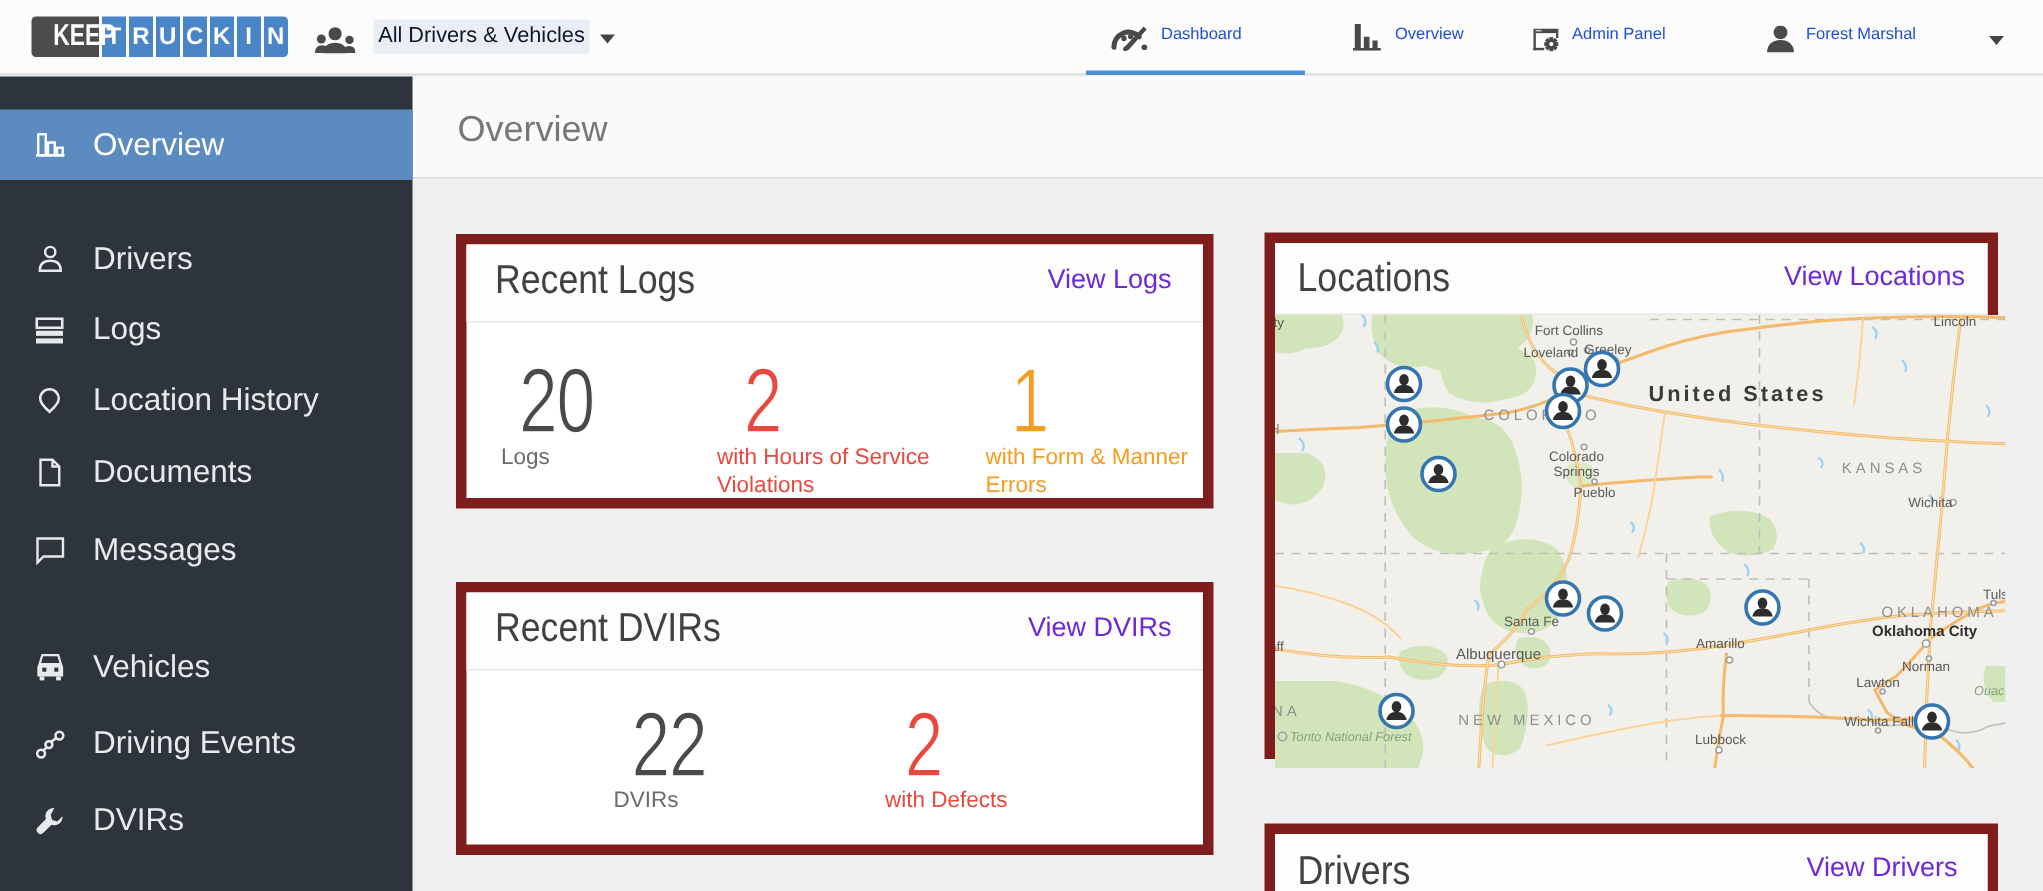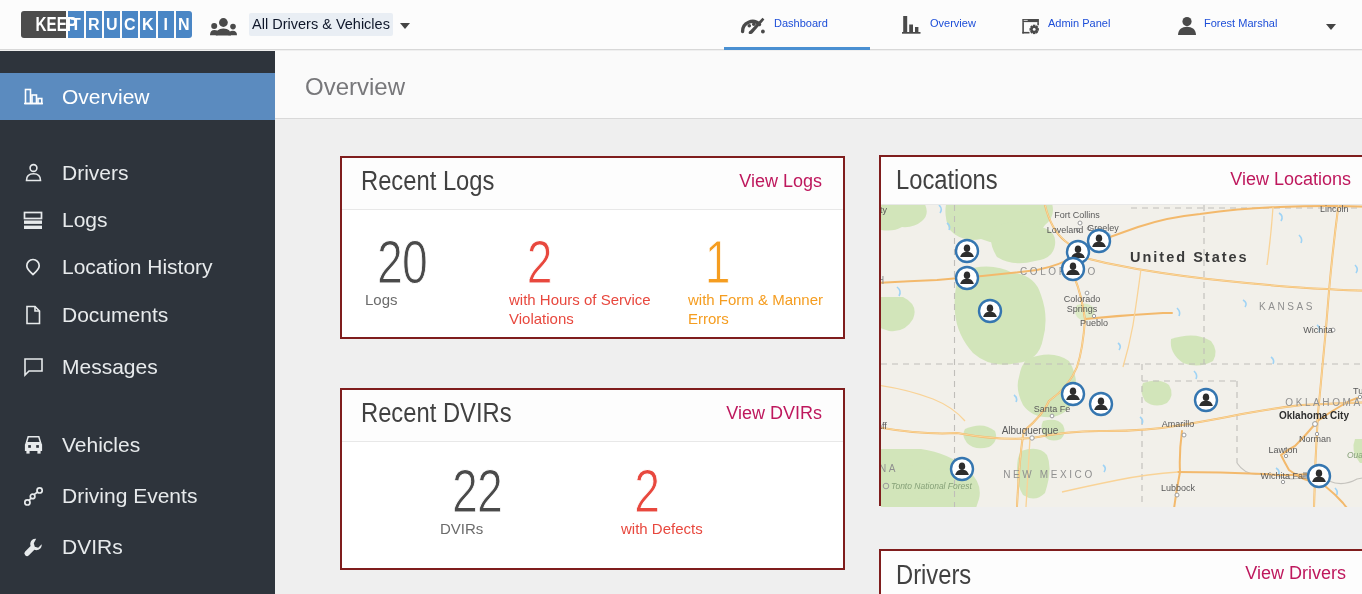--- a/index.html
+++ b/index.html
@@ -21,24 +21,24 @@
 
 #sidebar { position:absolute; left:0; top:51px; width:275px; height:543px; background:#2e343c; z-index:4; }
 #sideactive { position:absolute; left:0; top:22px; width:275px; height:47px; background:#5b8bbf; }
 .sitem { position:absolute; left:0; width:274px; height:48px; color:#e7eaec; font-size:21px; }
 .sitem .txt { position:absolute; left:62px; top:50%; transform:translateY(-50%); }
 .sitem svg, #sideactive svg { position:absolute; left:23px; top:50%; transform:translateY(-50%); }
 #sideactive .txt { position:absolute; left:62px; top:50%; transform:translateY(-50%); color:#fff; font-size:21px; }
 
 #pagehead { position:absolute; left:275px; top:51px; width:1087px; height:68px; background:#fafafa; border-bottom:1px solid #d9d9d9; z-index:3; }
 #pagehead .t { position:absolute; left:30px; top:22px; font-size:24px; color:#77777a; }
-.card { position:absolute; background:#fff; border:2px solid #7f1d1d;margin-left:36px; }
+.card { position:absolute; background:#fff; border:7px solid #7f1d1d; }
 .cardhead { position:relative; width:100%; border-bottom:1px solid #e8e8e8; background:#fdfdfd; }
 .cardhead .title { position:absolute; left:19px; top:8px; font-size:27px; color:#414141; transform:scaleX(.88); transform-origin:left top; white-space:nowrap; }
-.cardhead .link { position:absolute; right:13px; font-size:18px; color:#be185d; }
+.cardhead .link { position:absolute; right:13px; font-size:18px; color:#6d28d9; }
 .bignum { font-size:61px; line-height:44px; color:#4a4a4a; letter-spacing:-1px; transform:scaleX(.76); transform-origin:center; -webkit-text-stroke:1px #fff; }
 .numlabel { font-size:15px; color:#6b6b6b; line-height:19px; margin-top:6px; }
 .red { color:#e8483e !important; }
 .orange { color:#f59d20 !important; }
 .col { position:absolute; }
 </style>
 </head>
 <body>
 <div id="topbar">
   <div id="logo">

